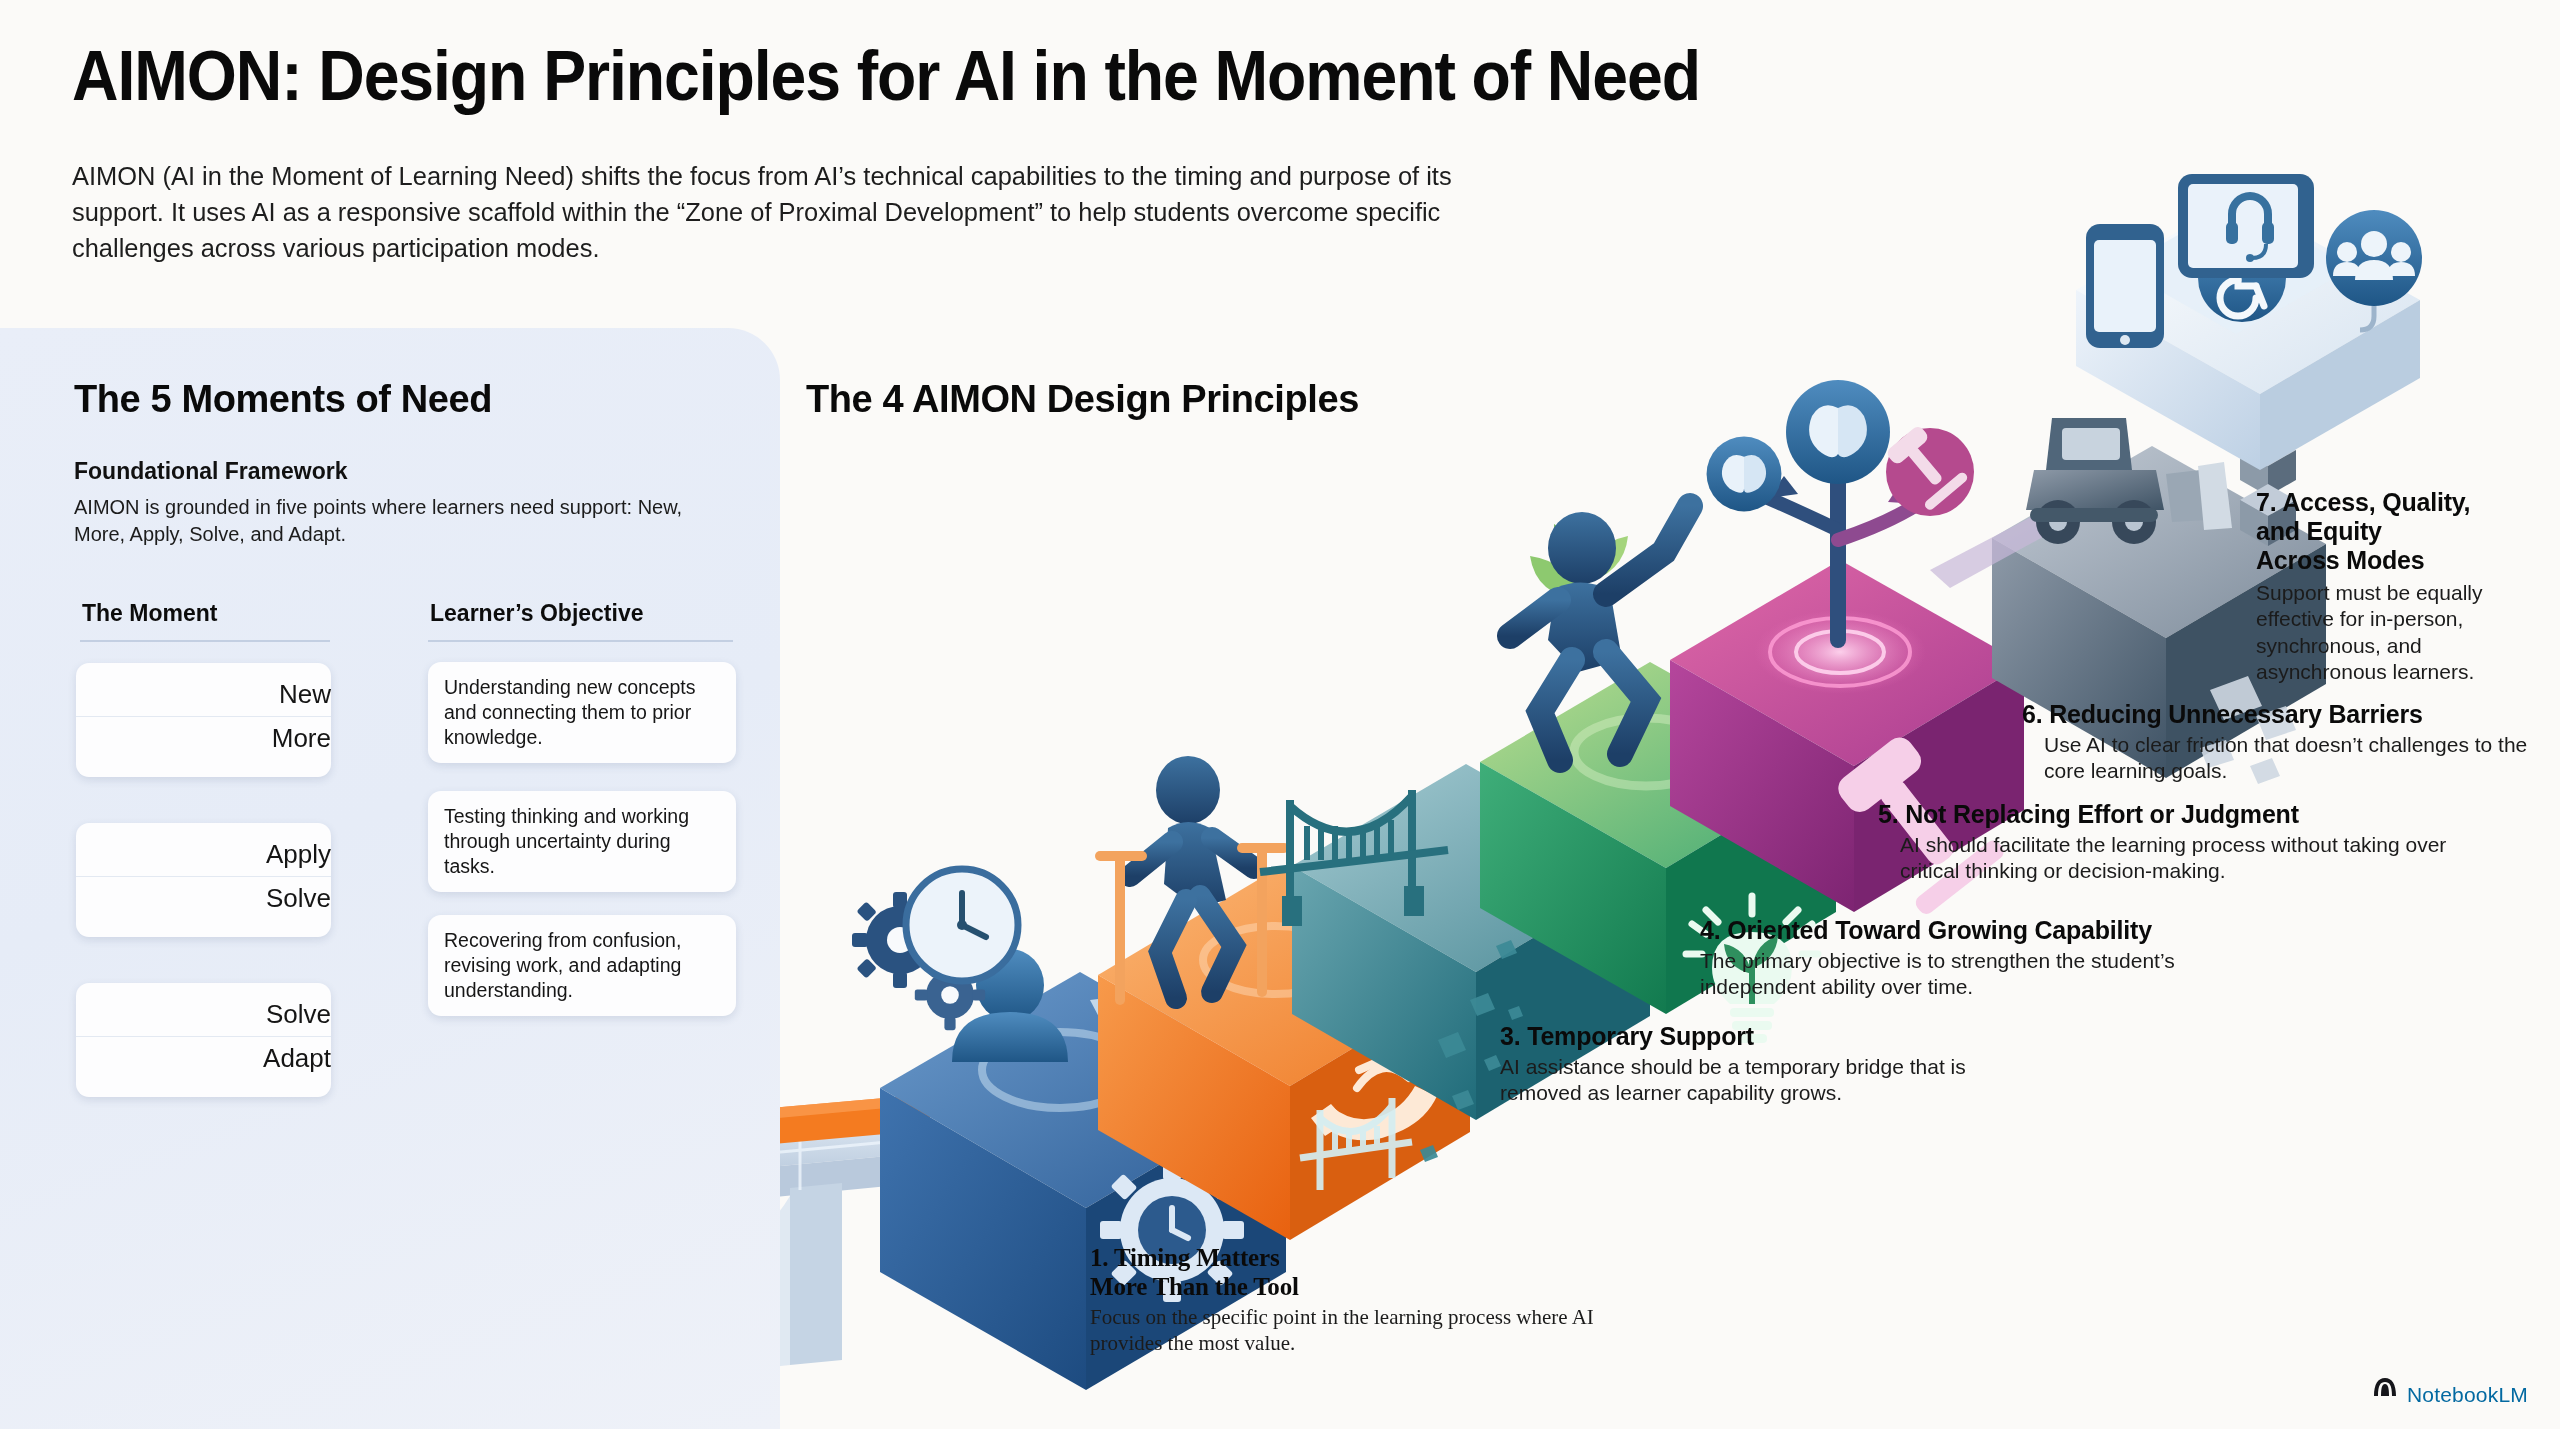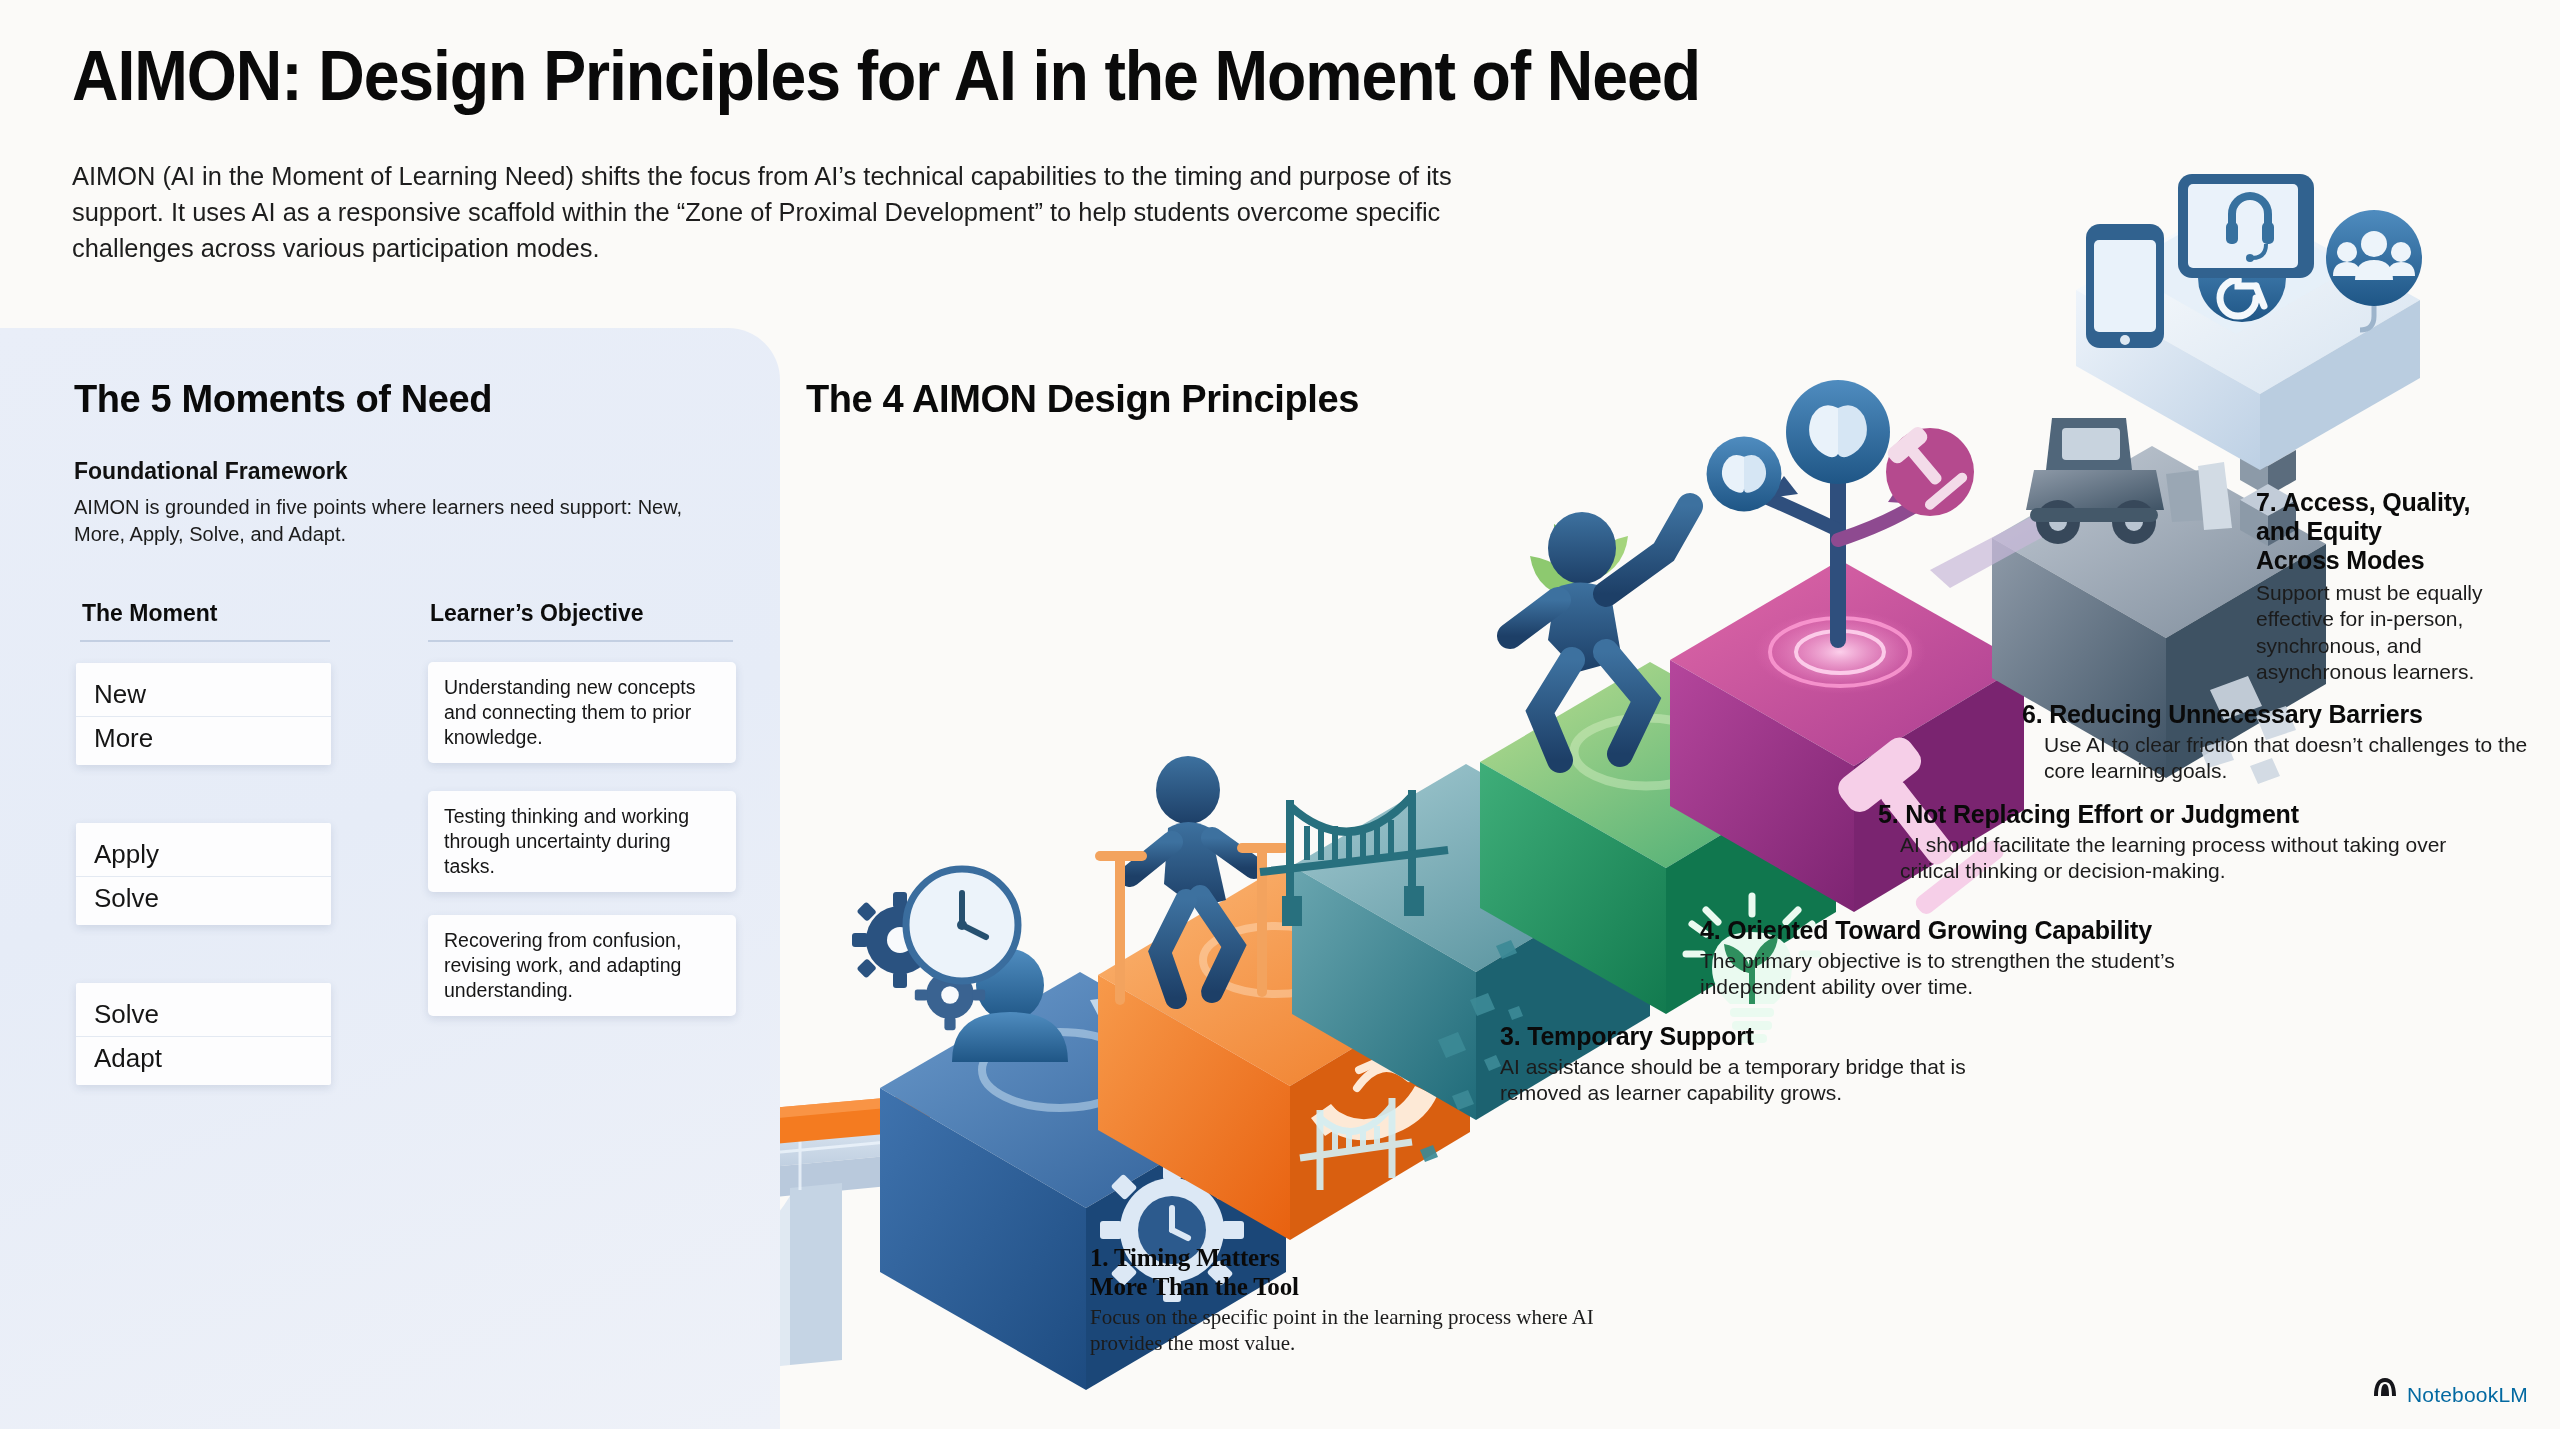--- a/index.html
+++ b/index.html
@@ -49,32 +49,33 @@
     position: absolute; font-size: 23px; font-weight: 700; color: #0c0c0c;
   }
   .col-head.m { left: 82px; top: 600px; }
   .col-head.o { left: 430px; top: 600px; }
   .col-rule { position: absolute; height: 2px; background: #c3cfe2; }
   .col-rule.m { left: 80px; top: 640px; width: 250px; }
   .col-rule.o { left: 428px; top: 640px; width: 305px; }
 
   .moment-card {
     position: absolute; left: 76px; width: 255px;
-    background: #fdfdfe; border-radius: 2px;
+    background: #fdfdfe; border-radius: 13px;
     box-shadow: 0 3px 9px rgba(40,60,110,0.13);
-    padding: 10px 0 4px 0;
+    padding: 10px 0 16px 0;
+    text-align: right;
   }
   .moment-card .row {
     font-size: 26px; color: #151515; padding: 8px 0 8px 18px; line-height: 1.05;
   }
   .moment-card .row + .row { border-top: 1.5px solid #e3e9f2; }
 
   .obj-card {
     position: absolute; left: 428px; width: 308px;
-    background: #fdfdfe; border-radius: 5px;
+    background: #fdfdfe; border-radius: 13px;
     box-shadow: 0 3px 9px rgba(40,60,110,0.13);
     padding: 13px 16px 14px 16px;
     font-size: 19.5px; line-height: 1.27; color: #161616;
   }
 
   
   .rp-head {
     position: absolute; left: 806px; top: 378px;
     font-size: 38px; font-weight: 700; color: #0a0a0a; letter-spacing: -0.4px;
   }

